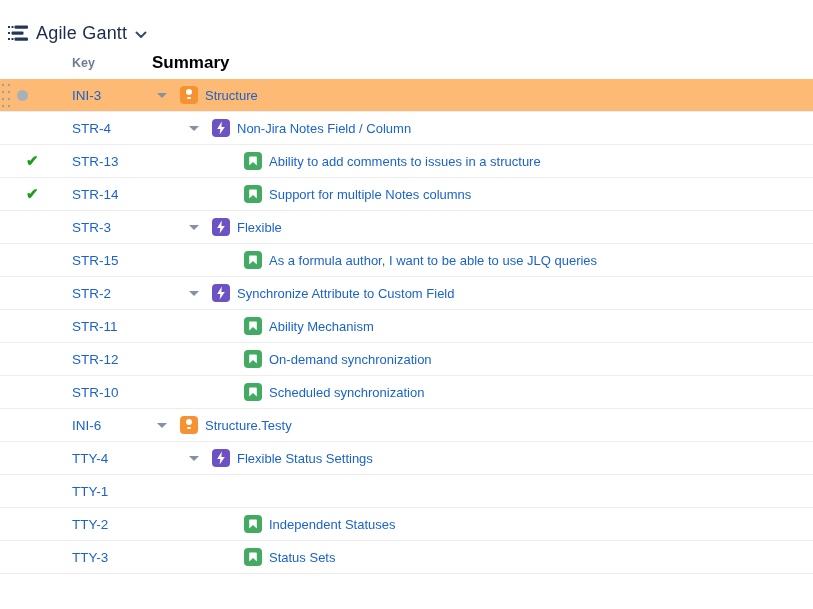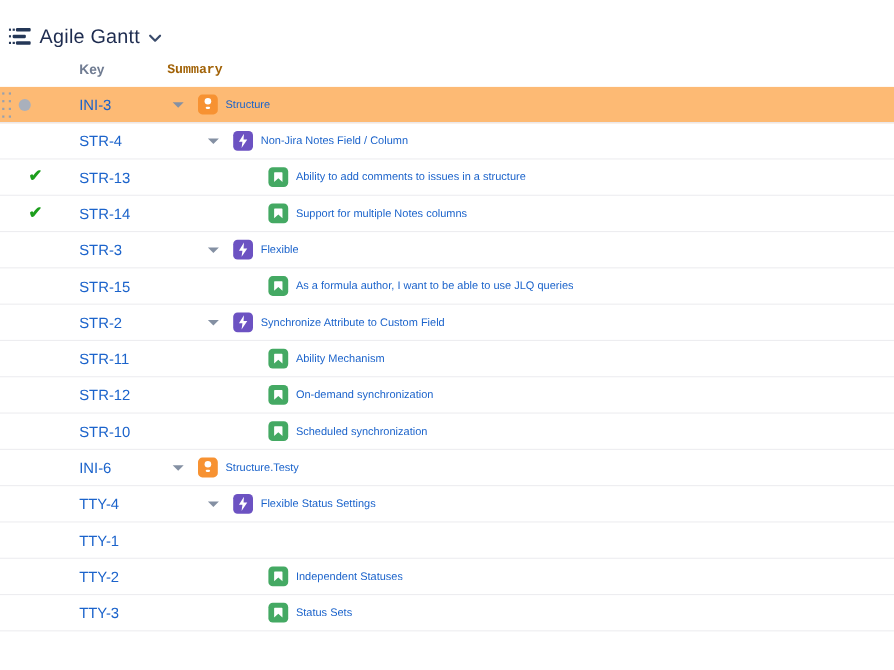--- a/index.html
+++ b/index.html
@@ -8,21 +8,21 @@
 
   
   .app-header { display:flex; align-items:center; gap:8px; padding:20px 0 0 8px; height:46px; }
   .app-title { font-size:18px; font-weight:500; color:#1d2b4f; letter-spacing:.2px; }
   .title-chevron { margin-top:3px; }
 
   
   .col-header { display:flex; height:33px; align-items:center; }
   .col-spacer { width:72px; flex:none; }
   .col-key { width:80px; flex:none; font-size:12.5px; font-weight:bold; color:#707c92; }
-  .col-summary { flex:1; font-size:12px; font-weight:bold; color:#a16207;font-family:Liberation Mono, monospace; }
+  .col-summary { flex:1; font-size:17px; font-weight:bold; color:#000000; }
 
   
   .rows {}
   .row { height:33px; display:flex; align-items:center; border-bottom:1px solid #ededf0; }
   .row.selected { background:#fdba74; border-bottom-color:#e8eef9; }
 
   .gutter { width:72px; flex:none; position:relative; height:100%; }
 
   
   .drag-handle { position:absolute; left:2px; top:5px; width:9px; height:24px; }
@@ -54,21 +54,21 @@
   .type-epic { background:#6c52c2; }
   .type-story { background:#44a963; }
 
   
   .bulb { position:relative; width:10px; height:12px; }
   .bulb::before { content:""; position:absolute; left:1.8px; top:0; width:6.4px; height:6.4px;
                   border-radius:50%; background:#fff; }
   .bulb::after  { content:""; position:absolute; left:3px; top:7.6px; width:4px; height:2.6px;
                   border-radius:1px; background:#fff; }
 
-  .sum-link { font-size:10px; color:#1b63cb; white-space:nowrap; overflow:hidden;
+  .sum-link { font-size:13px; color:#1b63cb; white-space:nowrap; overflow:hidden;
               text-overflow:ellipsis; cursor:pointer; text-decoration:none; }
 
   svg { display:block; }
 </style>
 </head>
 <body>
 
 <div class="app-header">
   <span>
     <svg width="20" height="16" viewBox="0 0 20 16">

